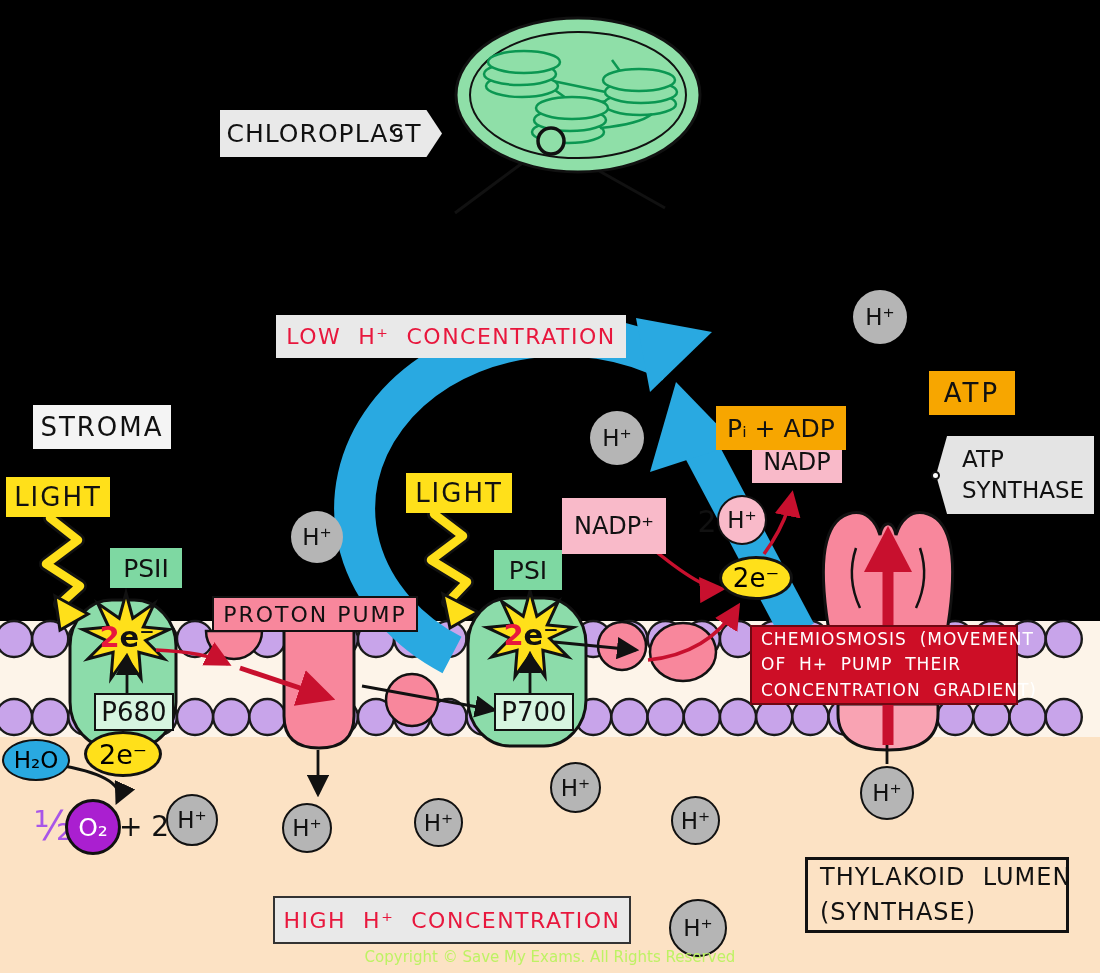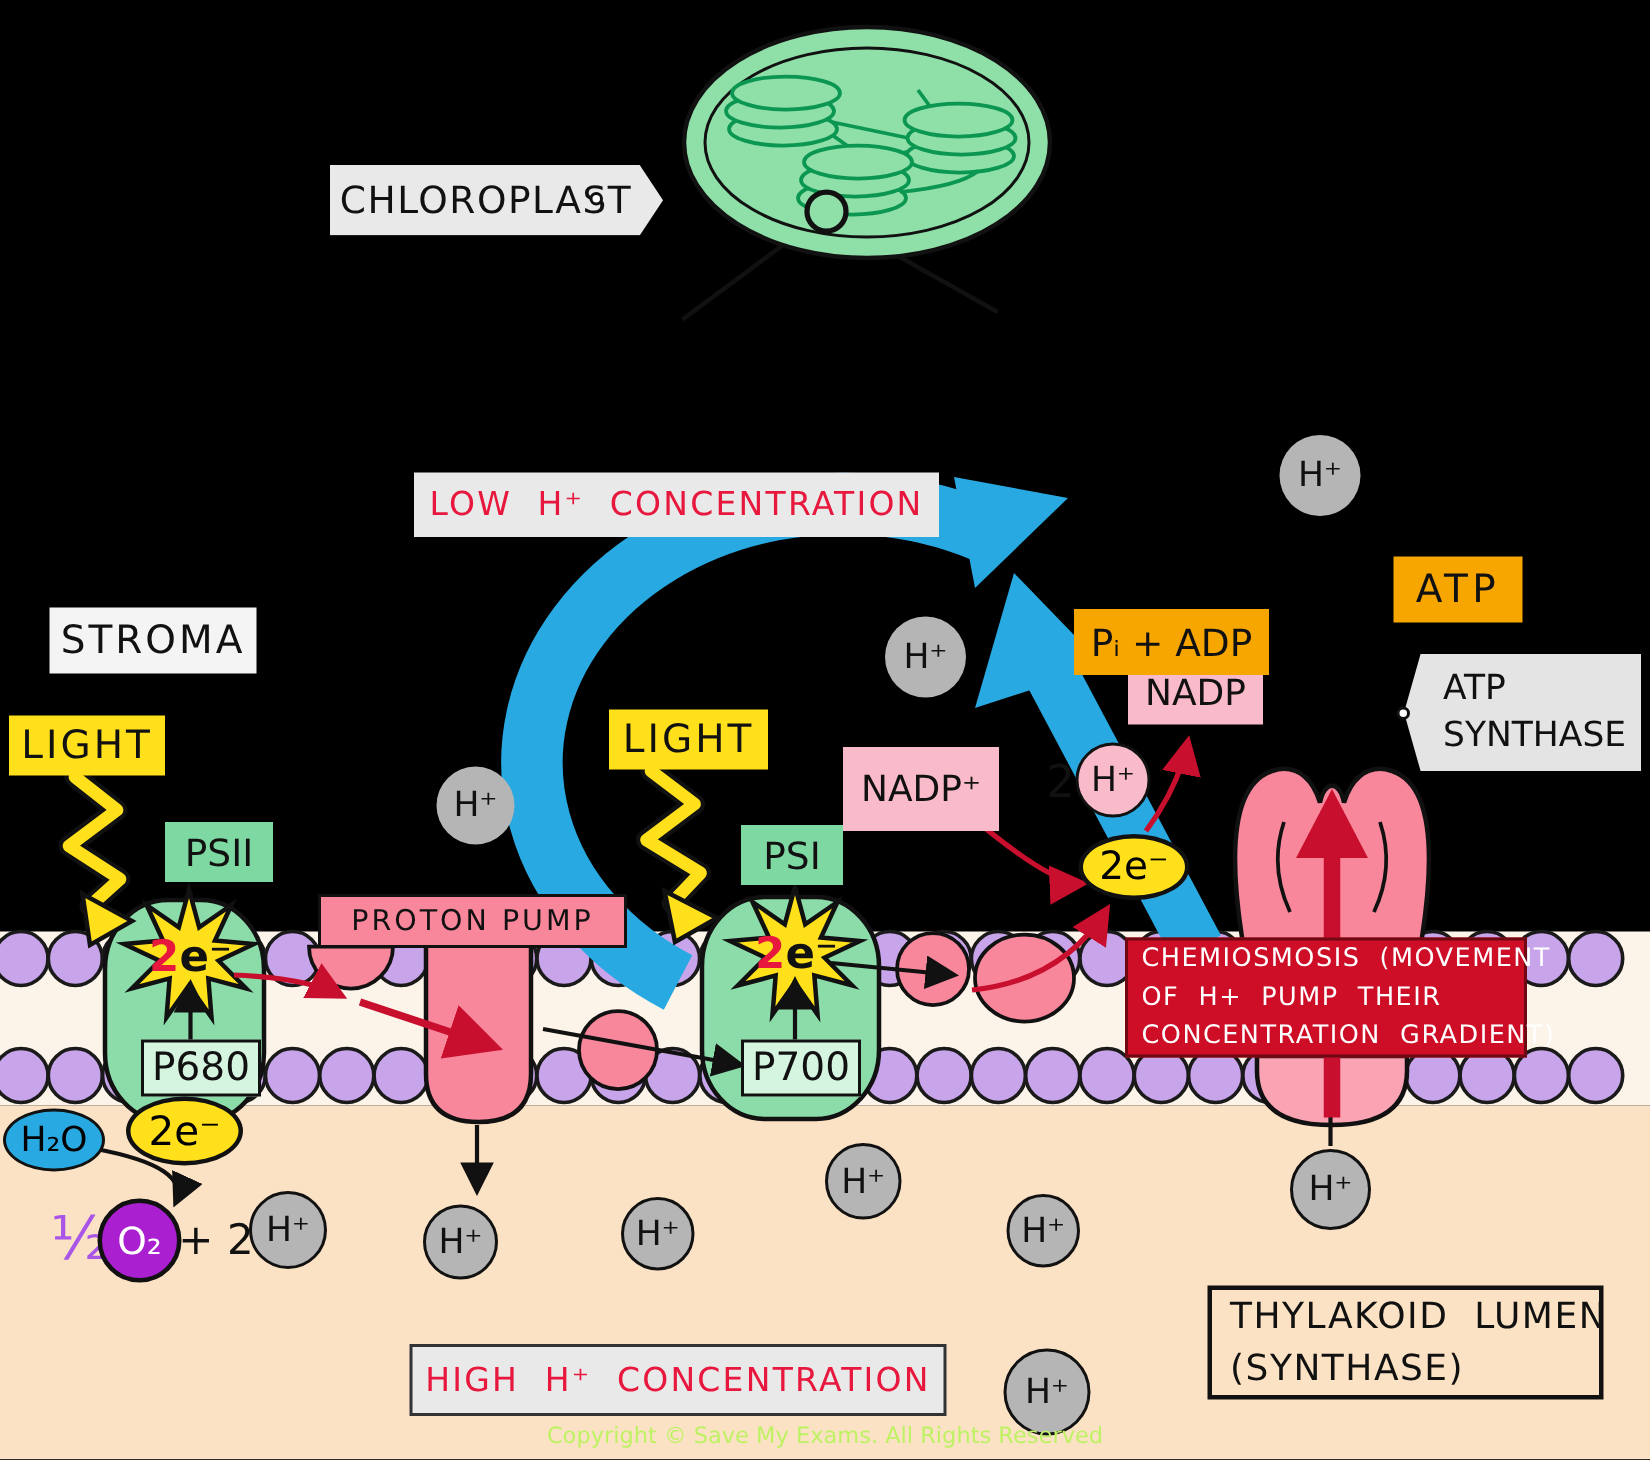--- a/index.html
+++ b/index.html
@@ -187,21 +187,21 @@
   <div class="ring" style="left:393px;top:128px;"></div>
 
   <div class="lbl" style="left:276px;top:315px;width:350px;height:43px;background:#e9e9e9;color:#e8173d;font-size:22px;letter-spacing:1.5px;">LOW  H⁺  CONCENTRATION</div>
 
   <div class="lbl" style="left:33px;top:405px;width:138px;height:44px;background:#f4f4f4;font-size:26px;letter-spacing:2px;">STROMA</div>
 
   <div class="lbl" style="left:6px;top:477px;width:104px;height:40px;background:#ffe01a;font-size:26px;letter-spacing:2px;">LIGHT</div>
 
   <div class="lbl" style="left:110px;top:548px;width:72px;height:40px;background:#7ed8a2;font-size:25px;">PSII</div>
 
-  <div class="lbl" style="left:212px;top:596px;width:206px;height:36px;background:#f8879c;border:2px solid #111;font-size:19px;letter-spacing:2px;">PROTON PUMP</div>
+  <div class="lbl" style="left:212px;top:596px;width:206px;height:36px;background:#f8879c;border:2px solid #111;font-size:22px;letter-spacing:2px;">PROTON PUMP</div>
 
   <div class="lbl" style="left:94px;top:693px;width:80px;height:38px;background:#d6f5e0;border:2.5px solid #111;font-size:26px;">P680</div>
 
   <div class="lbl" style="left:406px;top:473px;width:106px;height:40px;background:#ffe01a;font-size:26px;letter-spacing:2px;">LIGHT</div>
 
   <div class="lbl" style="left:494px;top:550px;width:68px;height:40px;background:#7ed8a2;font-size:25px;">PSI</div>
 
   <div class="lbl" style="left:494px;top:693px;width:80px;height:38px;background:#d6f5e0;border:2.5px solid #111;font-size:26px;">P700</div>
 
   <div class="lbl" style="left:92px;top:617px;width:70px;height:40px;font-size:29px;font-weight:bold;">
@@ -226,21 +226,21 @@
   <div class="lbl" style="left:752px;top:441px;width:90px;height:42px;background:#f9bac9;font-size:24px;">NADP</div>
 
   <div class="lbl" style="left:716px;top:371px;width:130px;height:44px;background:#f7a600;font-size:25px;margin-top:35px;">Pᵢ + ADP</div>
   <div class="lbl" style="left:929px;top:371px;width:86px;height:44px;background:#f7a600;font-size:26px;letter-spacing:3px;">ATP</div>
   <div class="lbl tag-left" style="left:936px;top:436px;width:158px;height:78px;background:#e4e4e4;font-size:23px;flex-direction:column;align-items:flex-start;justify-content:center;padding-left:26px;line-height:1.35;">
     <span>ATP</span>
     <span>SYNTHASE</span>
   </div>
   <div class="ring" style="left:931px;top:471px;"></div>
 
-  <div class="lbl" style="left:750px;top:625px;width:268px;height:80px;background:#cd0e26;border:2px solid #6e0812;color:#fff;font-size:17px;letter-spacing:1px;flex-direction:column;align-items:flex-start;justify-content:space-between;padding-left:9px;line-height:1.5;">
+  <div class="lbl" style="left:750px;top:625px;width:268px;height:80px;background:#cd0e26;border:2px solid #6e0812;color:#fff;font-size:17px;letter-spacing:1px;flex-direction:column;align-items:flex-start;justify-content:center;padding-left:9px;line-height:1.5;">
     <span>CHEMIOSMOSIS  (MOVEMENT</span>
     <span>OF  H+  PUMP  THEIR</span>
     <span>CONCENTRATION  GRADIENT)</span>
   </div>
 
   <div class="ion" style="left:291px;top:511px;width:52px;height:52px;">H⁺</div>
   <div class="ion" style="left:590px;top:411px;width:54px;height:54px;">H⁺</div>
   <div class="ion" style="left:853px;top:290px;width:54px;height:54px;">H⁺</div>
   <div class="ion bordered" style="left:282px;top:803px;width:50px;height:50px;">H⁺</div>
   <div class="ion bordered" style="left:414px;top:798px;width:49px;height:49px;">H⁺</div>

